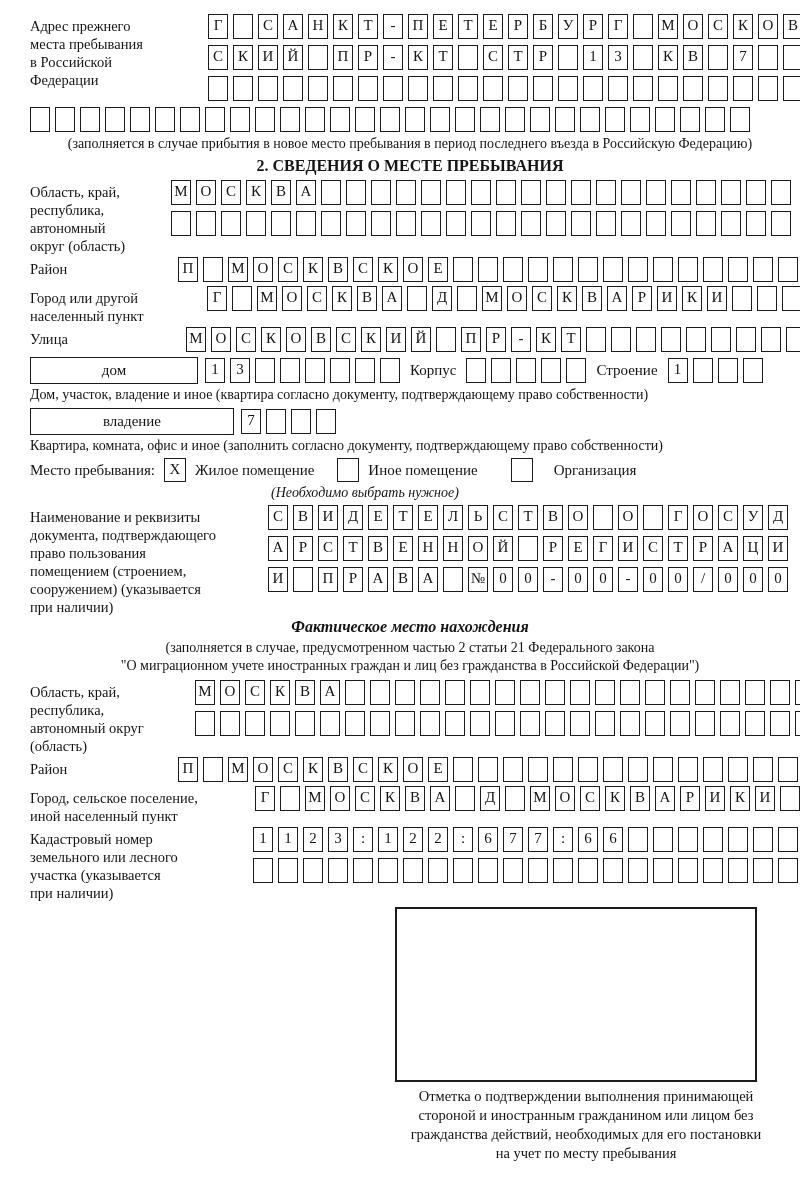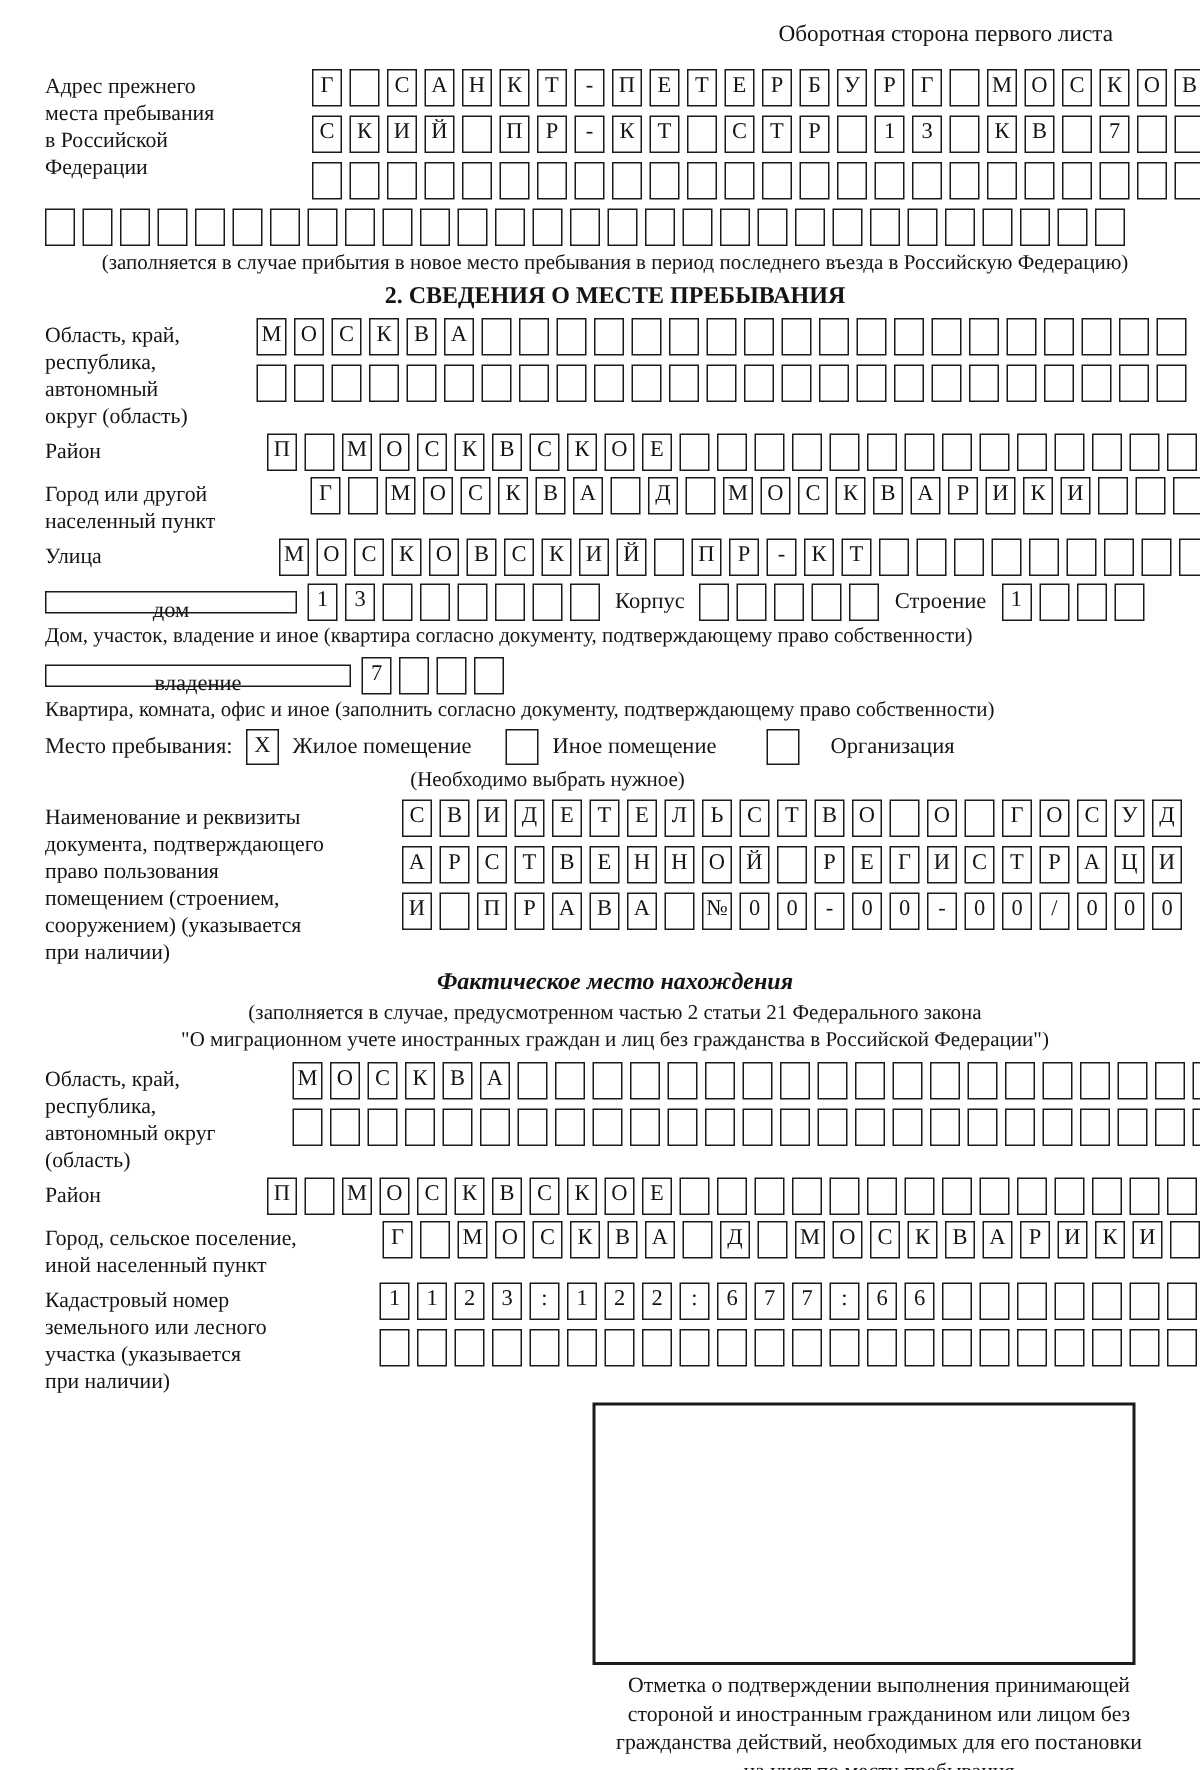--- a/index.html
+++ b/index.html
@@ -20,43 +20,42 @@
   .w133{width:133px;} .w215{width:215px;} .w142{width:142px;} .w202{width:202px;} .w200{width:200px;}
 
   .fullrow{margin-top:6px;}
   .note{font-size:14px;line-height:17px;}
   .note-center{text-align:center;margin-top:3px;}
   .sec-title{text-align:center;font-weight:bold;font-size:16px;margin:5px 0 5px 0;}
 
   .mb2{margin-bottom:2px;}.mb4{margin-bottom:4px;}.mb5{margin-bottom:5px;}
 
   .houserow{display:flex;align-items:center;gap:7px;margin-top:5px;margin-bottom:2px;}
-  .wbox{box-sizing:border-box;border:1.8px solid #1b1b1b;height:15px;text-align:center;
+  .wbox{box-sizing:border-box;border:1.8px solid #1b1b1b;height:27px;text-align:center;
         font-size:15px;line-height:24px;flex:0 0 auto;}
   .wbox.dom{width:168px;} .wbox.kv{width:204px;}
   .ilabel{font-size:15px;flex:0 0 auto;padding:0 3px;}
 
   .stayrow{display:flex;align-items:center;gap:9px;margin-top:4px;font-size:15px;}
   .chk{box-sizing:border-box;width:22px;height:24px;border:1.6px solid #1b1b1b;text-align:center;
        font-size:15px;line-height:21px;flex:0 0 auto;}
-  .stay-note{width:430px;margin-left:120px;text-align:center;margin-top:2px;}
+  .stay-note{width:430px;margin-left:120px;text-align:center;margin-top:2px;font-style:italic;}
 
   .subnote{text-align:center;font-size:14px;line-height:18px;}
 
   .stamp-box{box-sizing:border-box;margin-left:365px;margin-top:5px;width:362px;height:175px;
              border:2px solid #1b1b1b;}
   .stamp-caption{margin-left:346px;width:420px;text-align:center;font-size:14.5px;line-height:19px;
                  white-space:pre-line;margin-top:5px;}
 </style>
 </head>
 <body>
 
 <div class="page">
 
-  <div class="hdr">Оборотная сторона первого листа</div>
 
   <div class="frow">
     <div class="flabel w155">Адрес прежнего
 места пребывания
 в Российской
 Федерации</div>
     <div class="rowstack">
       <div class="cells">
           <div class="cell filled">Г</div>
           <div class="cell"></div>

